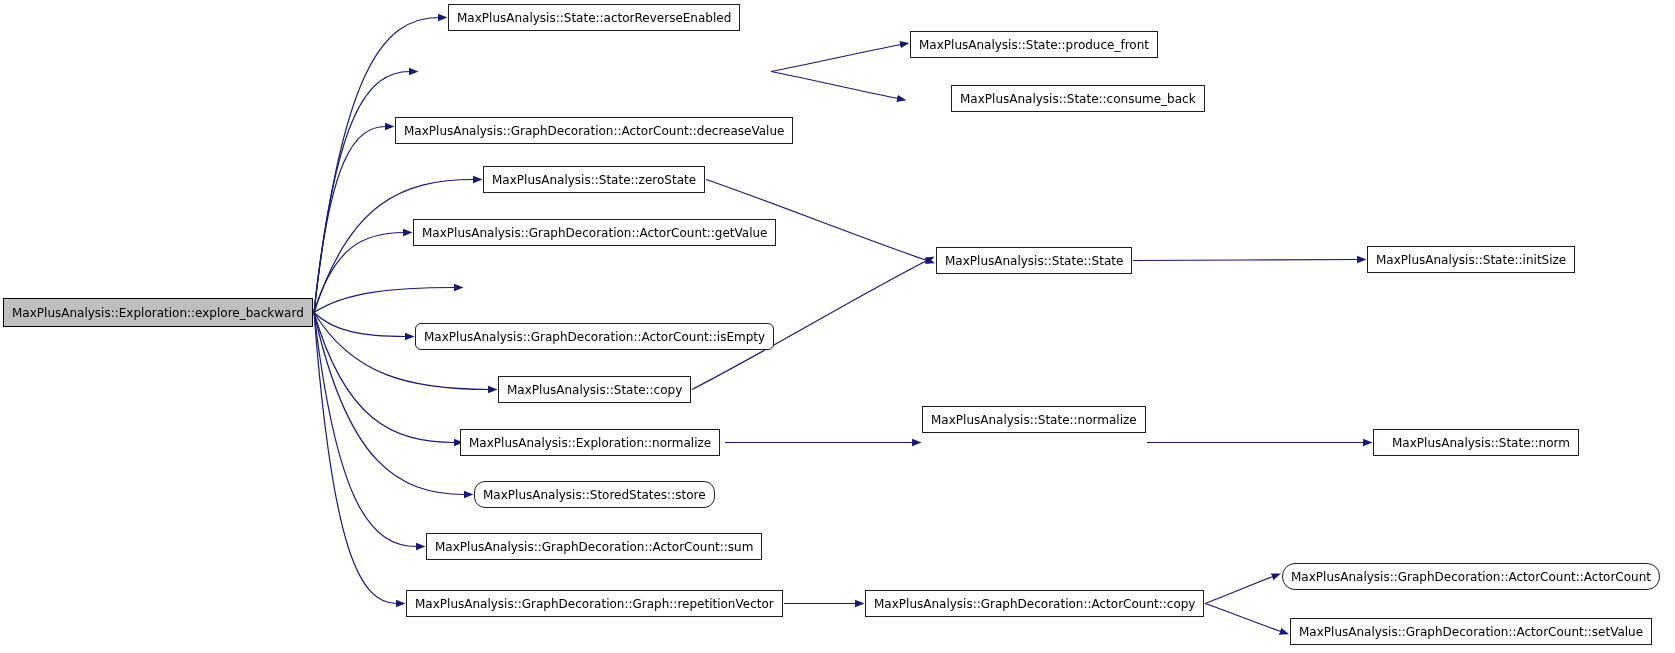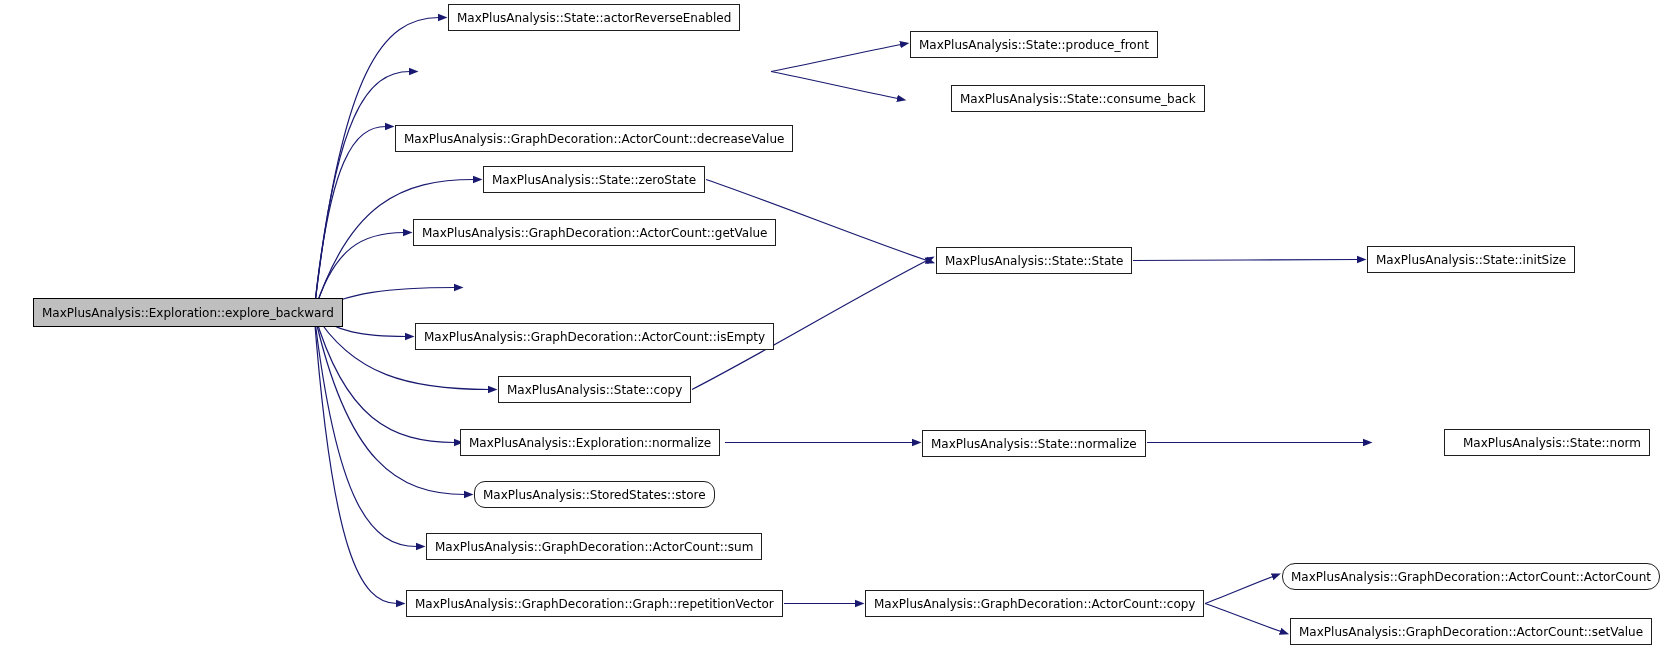--- a/index.html
+++ b/index.html
@@ -77,33 +77,33 @@
         <path d="M 692,389.5 C 762.5,353.38 856.5,296.62 927,260.5" fill="none" stroke="#191970" stroke-width="1.2" marker-end="url(#arrowhead)"></path>
         <path d="M 1133,260.5 C 1200.5,260.22 1290.5,259.78 1358,259.5" fill="none" stroke="#191970" stroke-width="1.2" marker-end="url(#arrowhead)"></path>
         <path d="M 725,442.5 C 781.4,442.5 856.6,442.5 913,442.5" fill="none" stroke="#191970" stroke-width="1.2" marker-end="url(#arrowhead)"></path>
         <path d="M 1147,442.5 C 1212.1,442.5 1298.9,442.5 1364,442.5" fill="none" stroke="#191970" stroke-width="1.2" marker-end="url(#arrowhead)"></path>
         <path d="M 784,603.5 C 805.6,603.5 834.4,603.5 856,603.5" fill="none" stroke="#191970" stroke-width="1.2" marker-end="url(#arrowhead)"></path>
         <path d="M 1205,603.5 C 1225.4,595.94 1252.6,584.06 1273,576.5" fill="none" stroke="#191970" stroke-width="1.2" marker-end="url(#arrowhead)"></path>
         <path d="M 1205,603.5 C 1227.8,611.34 1258.2,623.66 1281,631.5" fill="none" stroke="#191970" stroke-width="1.2" marker-end="url(#arrowhead)"></path>
       </g>
   </svg>
 
-<div class="node root" style="top: 298px; left: 3px; margin-left: 30px;">MaxPlusAnalysis::Exploration::explore_backward</div>
+<div class="node root" style="top: 298px; left: 3px;">MaxPlusAnalysis::Exploration::explore_backward</div>
     <div class="node" style="top: 4px; left: 448px;">MaxPlusAnalysis::State::actorReverseEnabled</div>
-    <div class="node" style="top: 125px; left: 395px;">MaxPlusAnalysis::GraphDecoration::ActorCount::decreaseValue</div>
+    <div class="node" style="top: 117px; left: 395px;">MaxPlusAnalysis::GraphDecoration::ActorCount::decreaseValue</div>
     <div class="node" style="top: 166px; left: 483px;">MaxPlusAnalysis::State::zeroState</div>
     <div class="node" style="top: 219px; left: 413px;">MaxPlusAnalysis::GraphDecoration::ActorCount::getValue</div>
-    <div class="node" style="top: 323px; left: 415px;">MaxPlusAnalysis::GraphDecoration::ActorCount::isEmpty</div>
+    <div class="node" style="top: 323px; left: 415px; border-radius: 6px;">MaxPlusAnalysis::GraphDecoration::ActorCount::isEmpty</div>
     <div class="node" style="top: 376px; left: 498px;">MaxPlusAnalysis::State::copy</div>
     <div class="node" style="top: 429px; left: 460px;">MaxPlusAnalysis::Exploration::normalize</div>
     <div class="node" style="top: 481px; left: 474px; border-radius: 11px;">MaxPlusAnalysis::StoredStates::store</div>
     <div class="node" style="top: 533px; left: 426px;">MaxPlusAnalysis::GraphDecoration::ActorCount::sum</div>
     <div class="node" style="top: 590px; left: 406px;">MaxPlusAnalysis::GraphDecoration::Graph::repetitionVector</div>
     <div class="node" style="top: 31px; left: 910px;">MaxPlusAnalysis::State::produce_front</div>
     <div class="node" style="top: 85px; left: 907px; margin-left: 44px;">MaxPlusAnalysis::State::consume_back</div>
     <div class="node" style="top: 247px; left: 936px;">MaxPlusAnalysis::State::State</div>
-    <div class="node" style="top: 430px; left: 922px; text-align: right;">MaxPlusAnalysis::State::normalize</div>
+    <div class="node" style="top: 406px; left: 922px; text-align: right;">MaxPlusAnalysis::State::normalize</div>
     <div class="node" style="top: 590px; left: 865px;">MaxPlusAnalysis::GraphDecoration::ActorCount::copy</div>
     <div class="node" style="top: 246px; left: 1367px;">MaxPlusAnalysis::State::initSize</div>
-    <div class="node" style="top: 429px; left: 1444px; padding-left: 18px;">MaxPlusAnalysis::State::norm</div>
+    <div class="node" style="top: 429px; left: 1373px; padding-left: 18px;">MaxPlusAnalysis::State::norm</div>
     <div class="node" style="top: 563px; left: 1282px; border-radius: 13px;">MaxPlusAnalysis::GraphDecoration::ActorCount::ActorCount</div>
     <div class="node" style="top: 618px; left: 1290px;">MaxPlusAnalysis::GraphDecoration::ActorCount::setValue</div>
   </div>
 
 </body></html>

